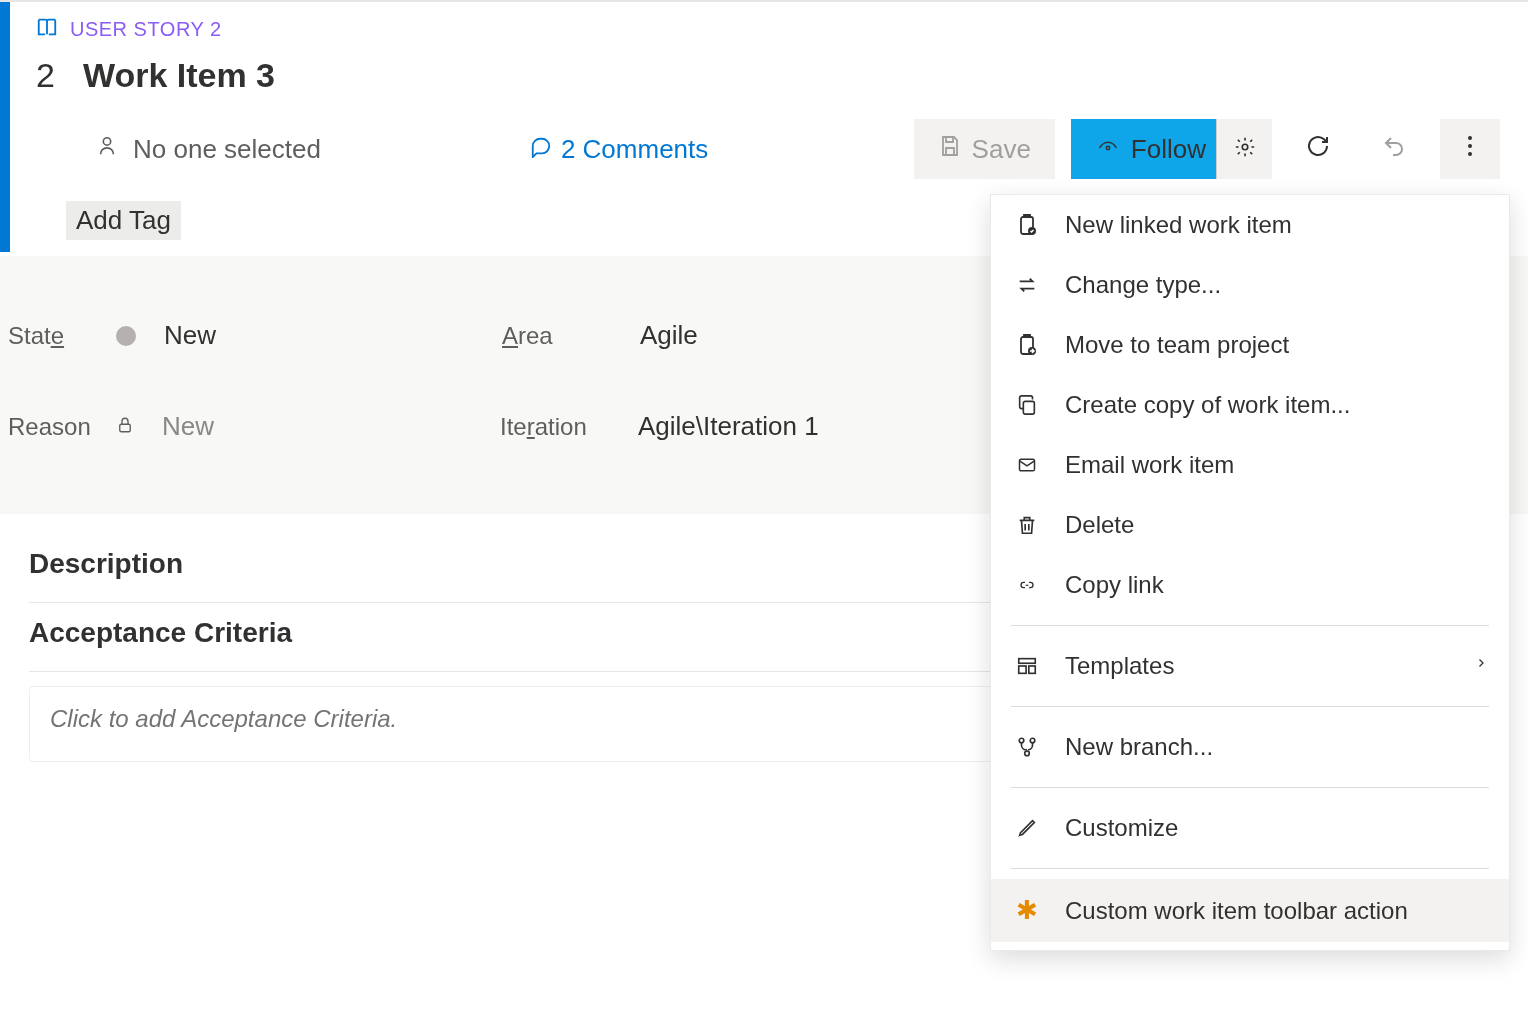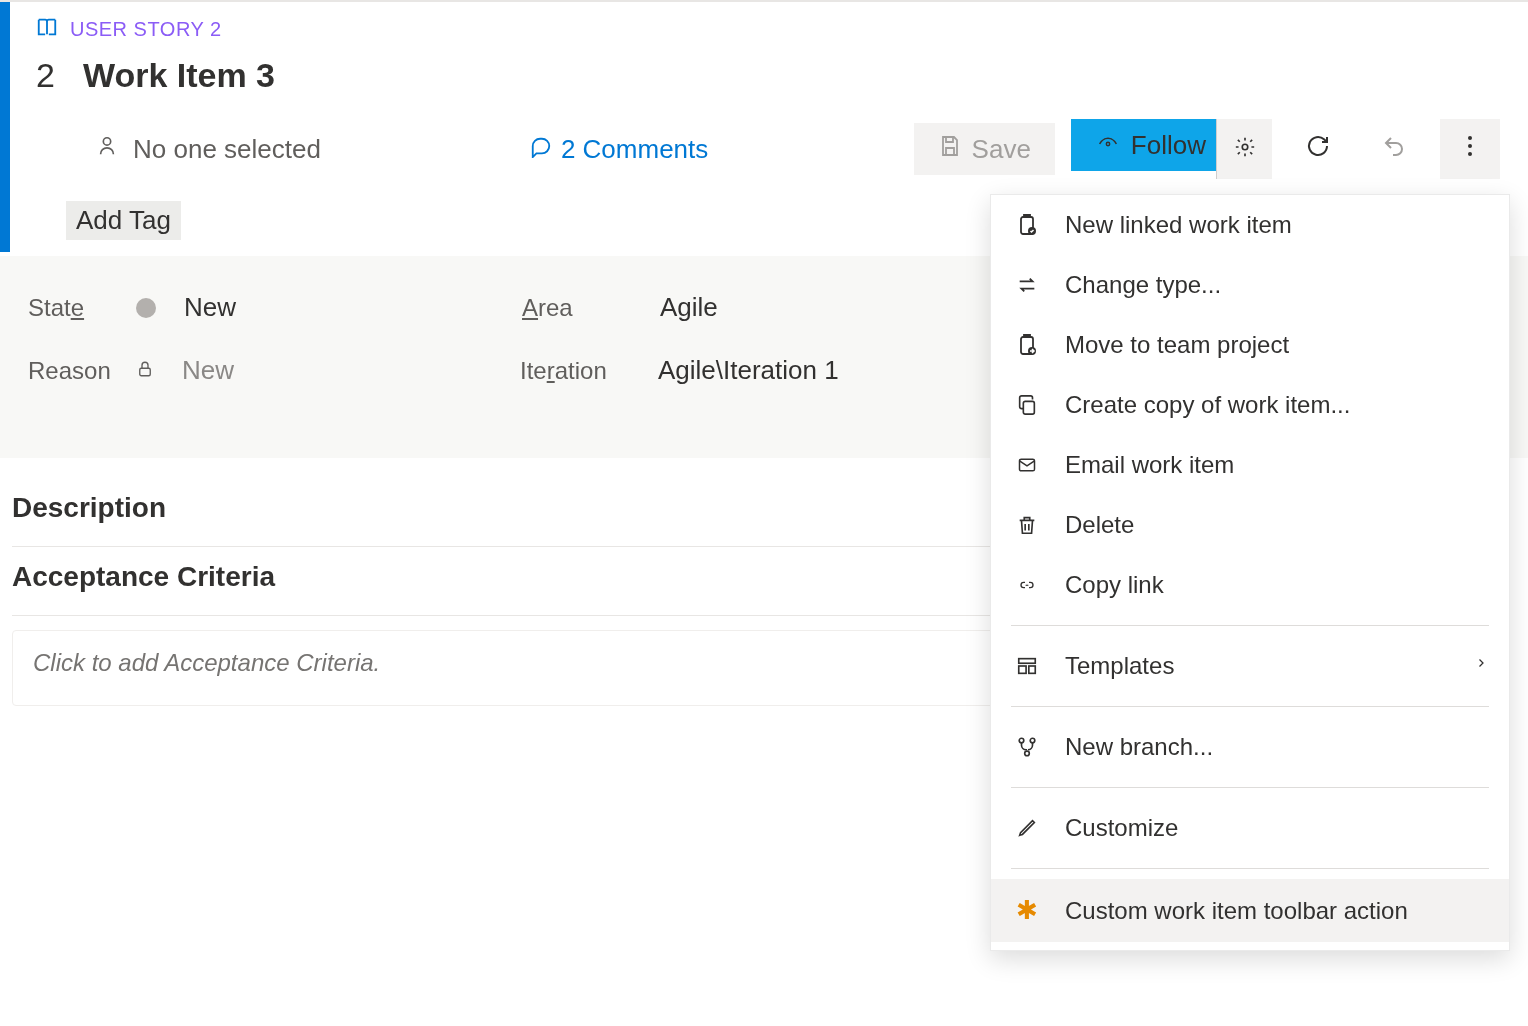--- a/index.html
+++ b/index.html
@@ -14,42 +14,42 @@
 .type-label { color: #8b5cf6; font-size: 20px; font-weight: 400; letter-spacing: 0.5px; }
 
 .title-row { display: flex; align-items: center; gap: 28px; padding: 14px 0 0 0; font-size: 34px; font-weight: 600; color: #323130; }
 .id-num { font-weight: 400; }
 
 .toolbar-row { display: flex; align-items: center; gap: 0; padding: 24px 28px 10px 60px; }
 .assignee { display: flex; align-items: center; gap: 15px; color: #605e5c; font-size: 26px; }
 .comments-link { display: flex; align-items: center; gap: 8px; color: #0078d4; font-size: 26px; cursor: pointer; margin-left: 208px; }
 
 .toolbar-right { margin-left: auto; display: flex; gap: 16px; align-items: center; }
-.btn { display: inline-flex; align-items: center; gap: 10px; height: 52px; padding: 4px 24px; font-size: 26px; border: none; background: transparent; cursor: pointer; }
+.btn { display: inline-flex; align-items: center; gap: 10px; height: 60px; padding: 4px 24px; font-size: 26px; border: none; background: transparent; cursor: pointer; }
 .btn-save { background: #f3f2f1; color: #a19f9d; cursor: not-allowed; }
 .btn-follow { background: #0ea5e9; color: #323130; padding-right: 10px; }
 .gear-split { background: #f3f2f1; height: 60px; width: 56px; display: inline-flex; align-items: center; justify-content: center; border-left: 1px solid #d0cecd; cursor: pointer; }
 .btn-icon { width: 60px; height: 60px; display: inline-flex; align-items: center; justify-content: center; cursor: pointer; font-size: 24px; }
 .btn-more { background: #f3f2f1; }
 
 .tag-row { padding: 12px 0 16px 30px; }
 .add-tag { background: #ececea; display: inline-block; padding: 4px 10px; font-size: 26px; cursor: pointer; }
 
 .meta-panel { background: #f8f8f6; padding: 28px 0 48px 0; }
-.meta-row { display: flex; padding: 8px 0 24px 28px; }
+.meta-row { display: flex; padding: 8px 0 24px 8px; margin-top: 28px; }
 .meta-group { display: flex; align-items: center; gap: 18px; }
 .meta-label { color: #605e5c; font-size: 24px; width: 90px; }
 .meta-label u { text-decoration: underline; }
 .meta-value { font-size: 26px; color: #323130; }
 .meta-dot { width: 20px; height: 20px; border-radius: 50%; background: #b3b0ad; margin-right: 10px; }
 .meta-col2 { margin-left: 286px; }
 .meta-col2 .meta-label { width: 120px; }
 .meta-value-gray { color: #8a8886; }
 
-.content { padding: 34px 24px 0 12px; }
+.content { padding: 34px 24px 0 29px; }
 .section-title { font-size: 28px; font-weight: 600; margin-bottom: 22px; }
 .section-hr { border: none; border-top: 1px solid #e8e6e4; margin-bottom: 14px; }
 .editor { border: 1px solid #f0eeec; border-radius: 4px; padding: 18px 20px; min-height: 76px; color: #767472; font-style: italic; font-size: 24px; cursor: text; margin-bottom: 40px; }
 
 
 .dropdown { position: absolute; top: 194px; left: 990px; width: 520px; background: #fff; box-shadow: 0 8px 24px rgba(0,0,0,.14); border: 1px solid #eaeaea; padding-bottom: 8px; }
 .dd-item { display: flex; align-items: center; gap: 24px; padding: 16px 22px; font-size: 24px; cursor: pointer; }
 .dd-item.selected { background: #f3f2f1; }
 .dd-sep { border: none; border-top: 1px solid #dedcda; margin: 10px 20px; }
 .dd-icon { width: 28px; display: inline-flex; justify-content: center; }

